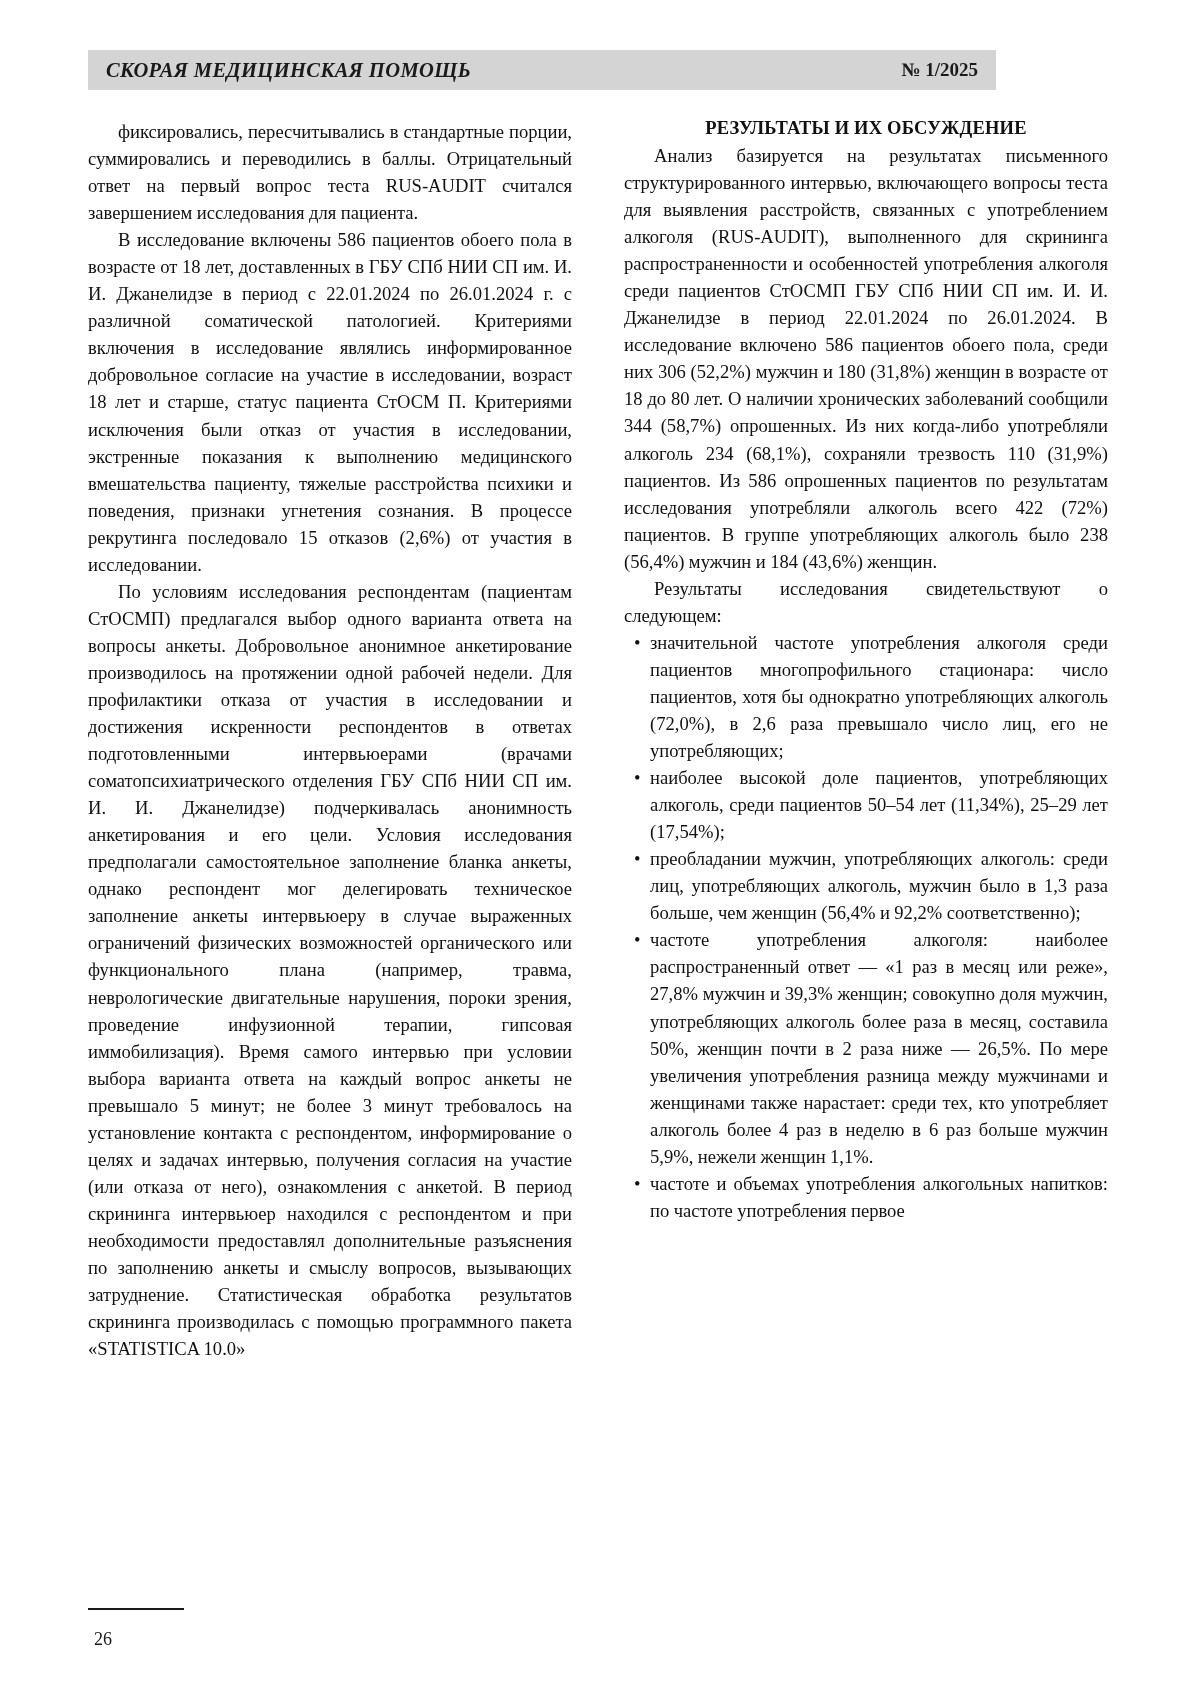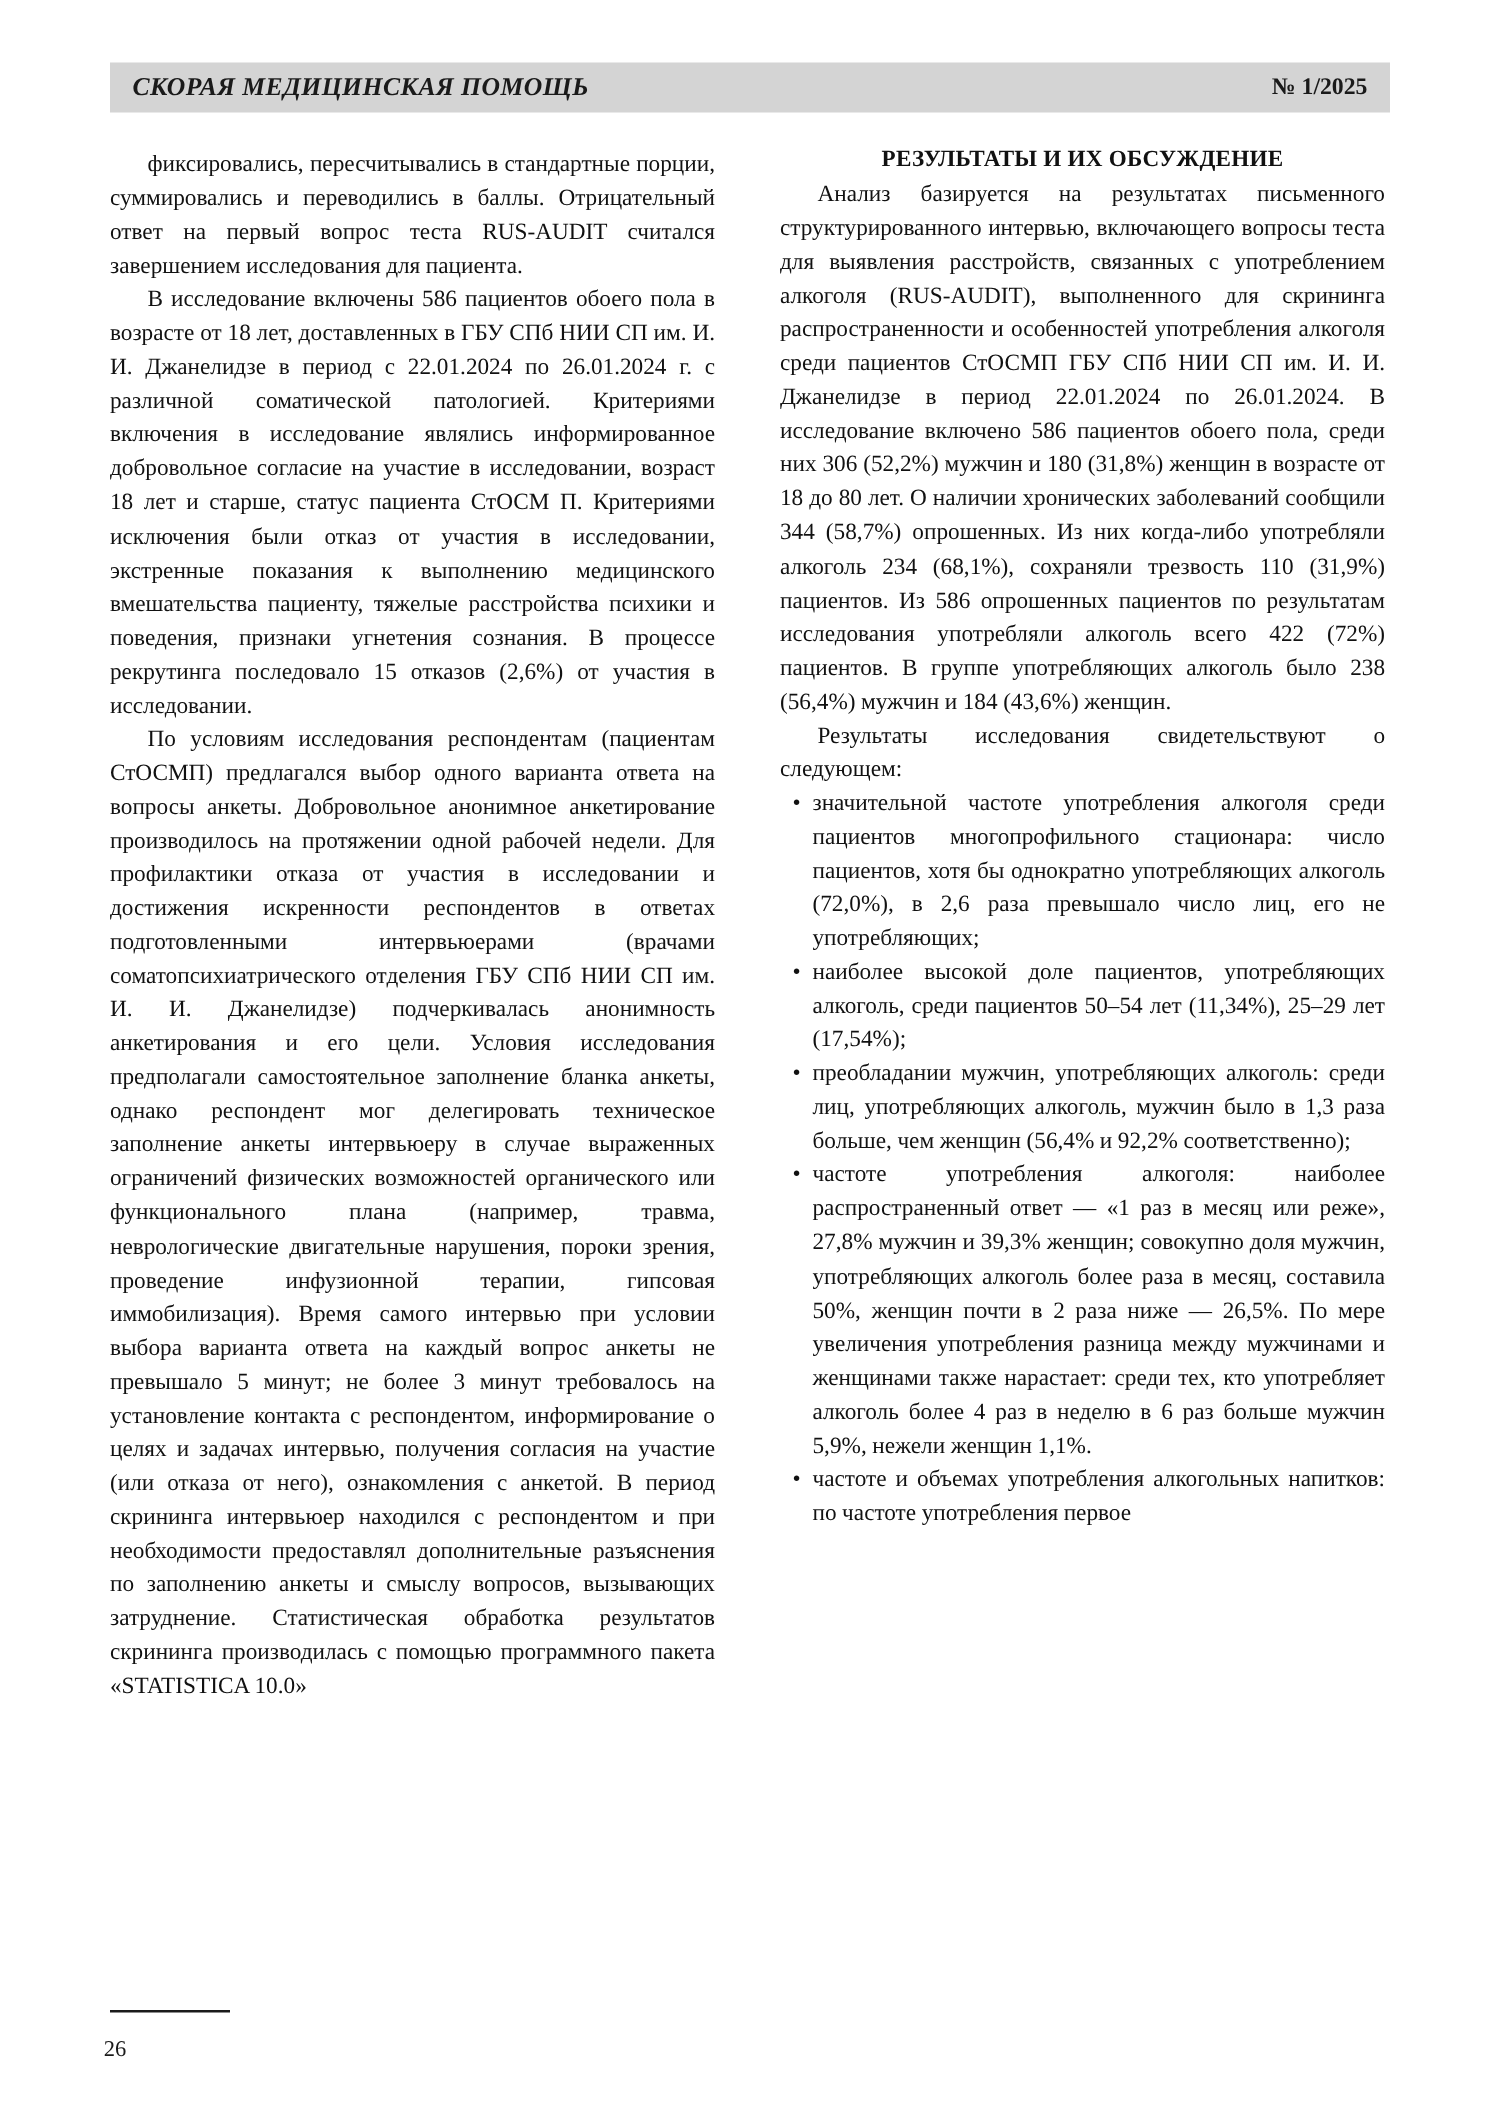--- a/index.html
+++ b/index.html
@@ -13,21 +13,21 @@
     height: 1698px;
     background: #ffffff;
     font-family: "Liberation Serif", serif;
     color: #111111;
     box-sizing: border-box;
   }
   .header-band {
     position: absolute;
     left: 88px;
     top: 50px;
-    width: 1024px;
+    width: 908px;
     height: 40px;
     background: #d4d4d4;
     display: flex;
     align-items: center;
     justify-content: space-between;
     padding: 0 18px;
     box-sizing: border-box;
   }
   .header-title {
     font-style: italic;
@@ -83,21 +83,21 @@
   .footer-rule {
     position: absolute;
     left: 88px;
     bottom: 88px;
     width: 96px;
     height: 2px;
     background: #1a1a1a;
   }
   .page-number {
     position: absolute;
-    left: 83px;
+    left: 94px;
     bottom: 48px;
     font-size: 18px;
     color: #1a1a1a;
   }
 </style>
 </head>
 <body>
 
 <div class="page">
 

